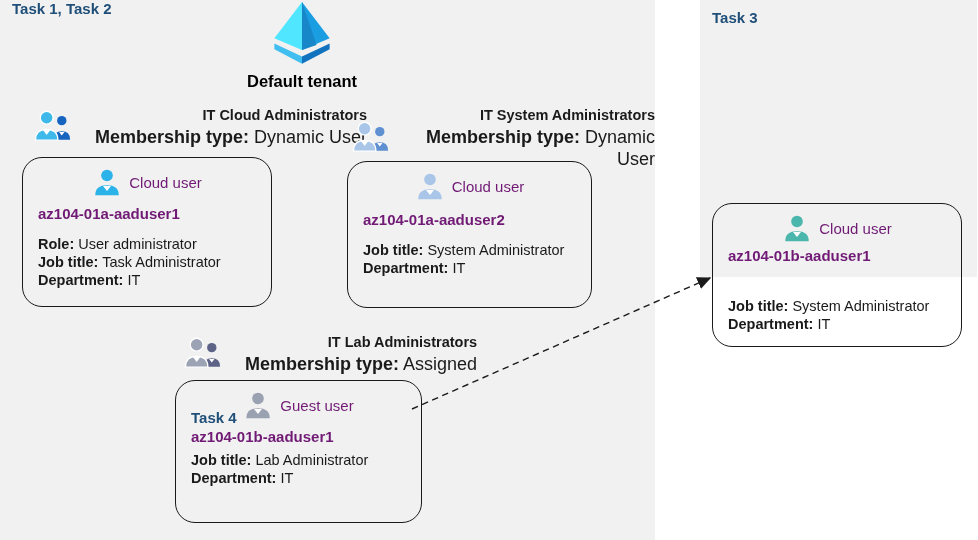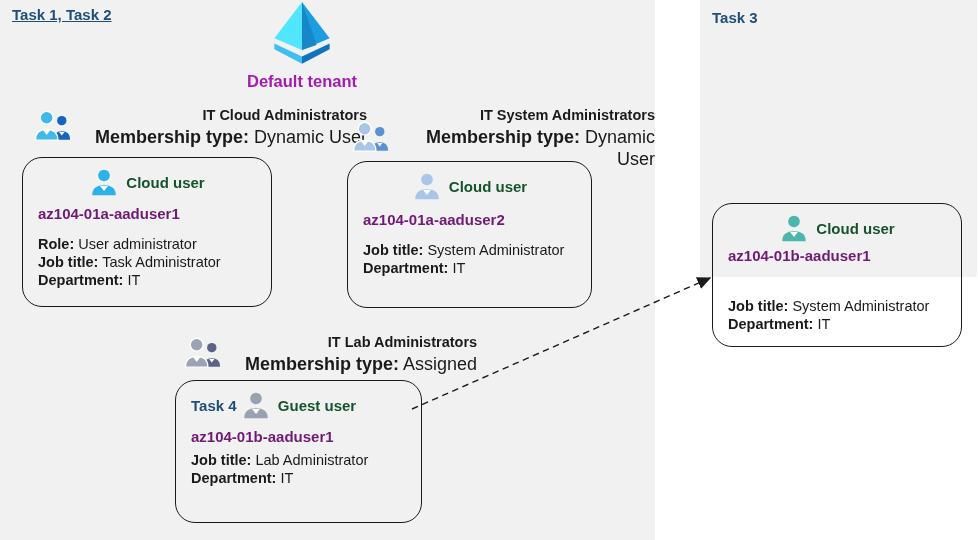--- a/index.html
+++ b/index.html
@@ -10,28 +10,28 @@
     color:#1a1a1a;
   }
   .panel{position:absolute;background:#f1f1f1;}
   #left-panel{left:0;top:0;width:655px;height:540px;}
   #right-panel{left:700px;top:0;width:277px;height:277px;}
 
   .task-label{
     position:absolute;font-weight:bold;font-size:15px;color:#1f4e79;
     white-space:nowrap;
   }
-  #task12{left:12px;top:6px;text-decoration:underline;}
+  #task12{left:12px;top:0;}
   #task3{left:12px;top:9px;}
 
   .tenant-head{position:absolute;text-align:center;}
   #default-tenant-head{left:212px;top:2px;width:180px;}
   #new-tenant-head{left:10px;top:38px;width:256px;}
   .tenant-head svg{display:block;margin:0 auto;}
-  .tenant-title{font-weight:bold;font-size:16.5px;color:#a21caf;margin-top:3px;line-height:25px;}
+  .tenant-title{font-weight:bold;font-size:16.5px;color:#000000;margin-top:3px;line-height:25px;}
   #new-tenant-head .tenant-title{font-size:16px;}
 
   .group{position:absolute;display:flex;gap:22px;align-items:center;text-align:right;}
   #group-cloud{left:34px;top:104px;}
   #group-system{left:352px;top:104px;}
   #group-lab{left:184px;top:331px;}
   .group svg{flex:0 0 auto;}
   .group-name{font-weight:bold;font-size:14.5px;line-height:22px;}
   .group-membership{font-size:18px;line-height:22px;}
   .group-membership b{font-weight:bold;}
@@ -39,22 +39,22 @@
   .card{
     position:absolute;border:1.6px solid #1a1a1a;border-radius:20px;
     box-sizing:border-box;padding:8px 15px 0;background:transparent;
   }
   #card-user1{left:22px;top:157px;width:250px;height:150px;}
   #card-user2{left:347px;top:161px;width:245px;height:147px;}
   #card-guest{left:175px;top:380px;width:247px;height:143px;}
   #card-newtenant{left:712px;top:203px;width:250px;height:144px;}
 
   .card-header{display:flex;justify-content:center;align-items:center;gap:7px;height:32px;}
-  .card-type-label{font-size:15px;color:#14532d;font-weight:bold;}
-  .card-task-label{position:absolute;left:15px;top:16px;font-weight:bold;font-size:15px;color:#1f4e79;}
+  .card-type-label{font-size:15px;color:#701a75;}
+  .card-task-label{position:absolute;left:15px;top:28px;font-weight:bold;font-size:15px;color:#1f4e79;}
   .user-name{font-weight:bold;font-size:15px;color:#701a75;}
   #card-user1 .user-name{margin-top:7px;}
   #card-user2 .user-name{margin-top:9px;}
   #card-guest .user-name{margin-top:7px;}
   #card-newtenant .user-name{margin-top:3px;}
   .details{font-size:14.5px;line-height:18px;}
   #card-user1 .details{margin-top:13px;}
   #card-user2 .details{margin-top:13px;}
   #card-guest .details{margin-top:6px;}
   #card-newtenant .details{margin-top:33px;}

